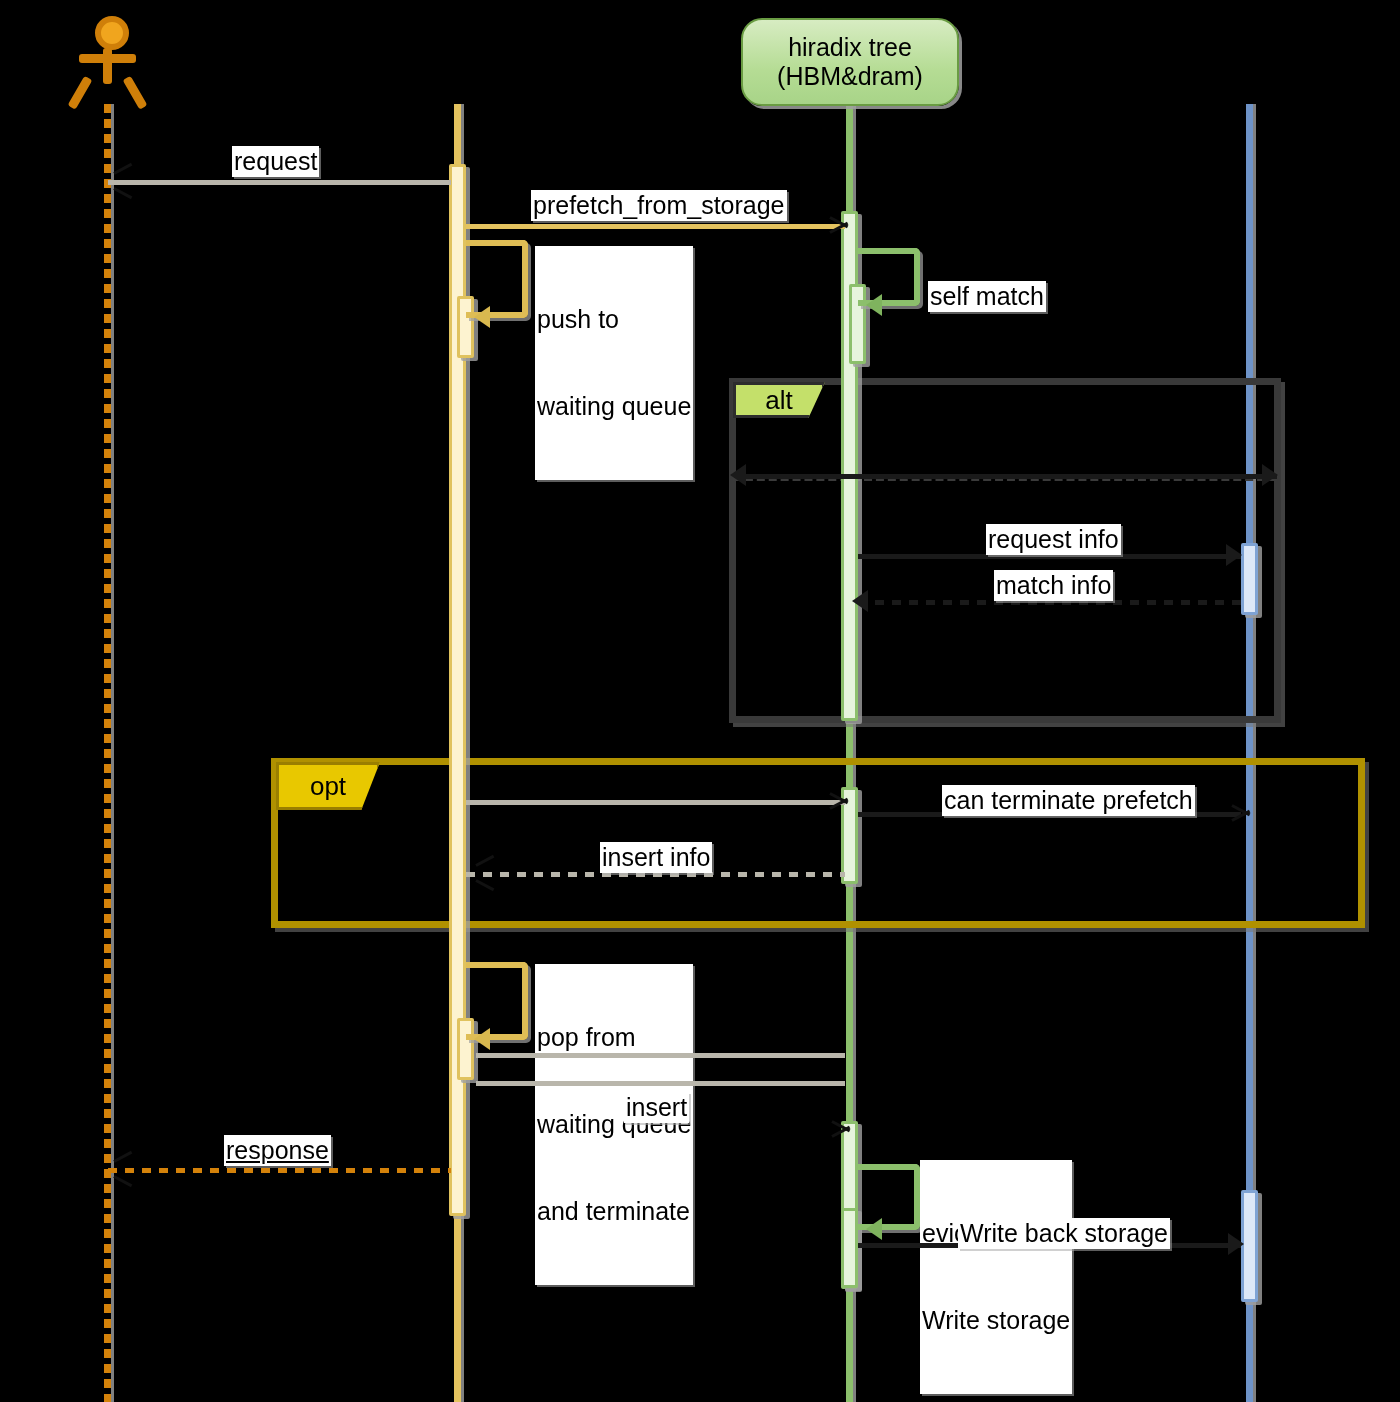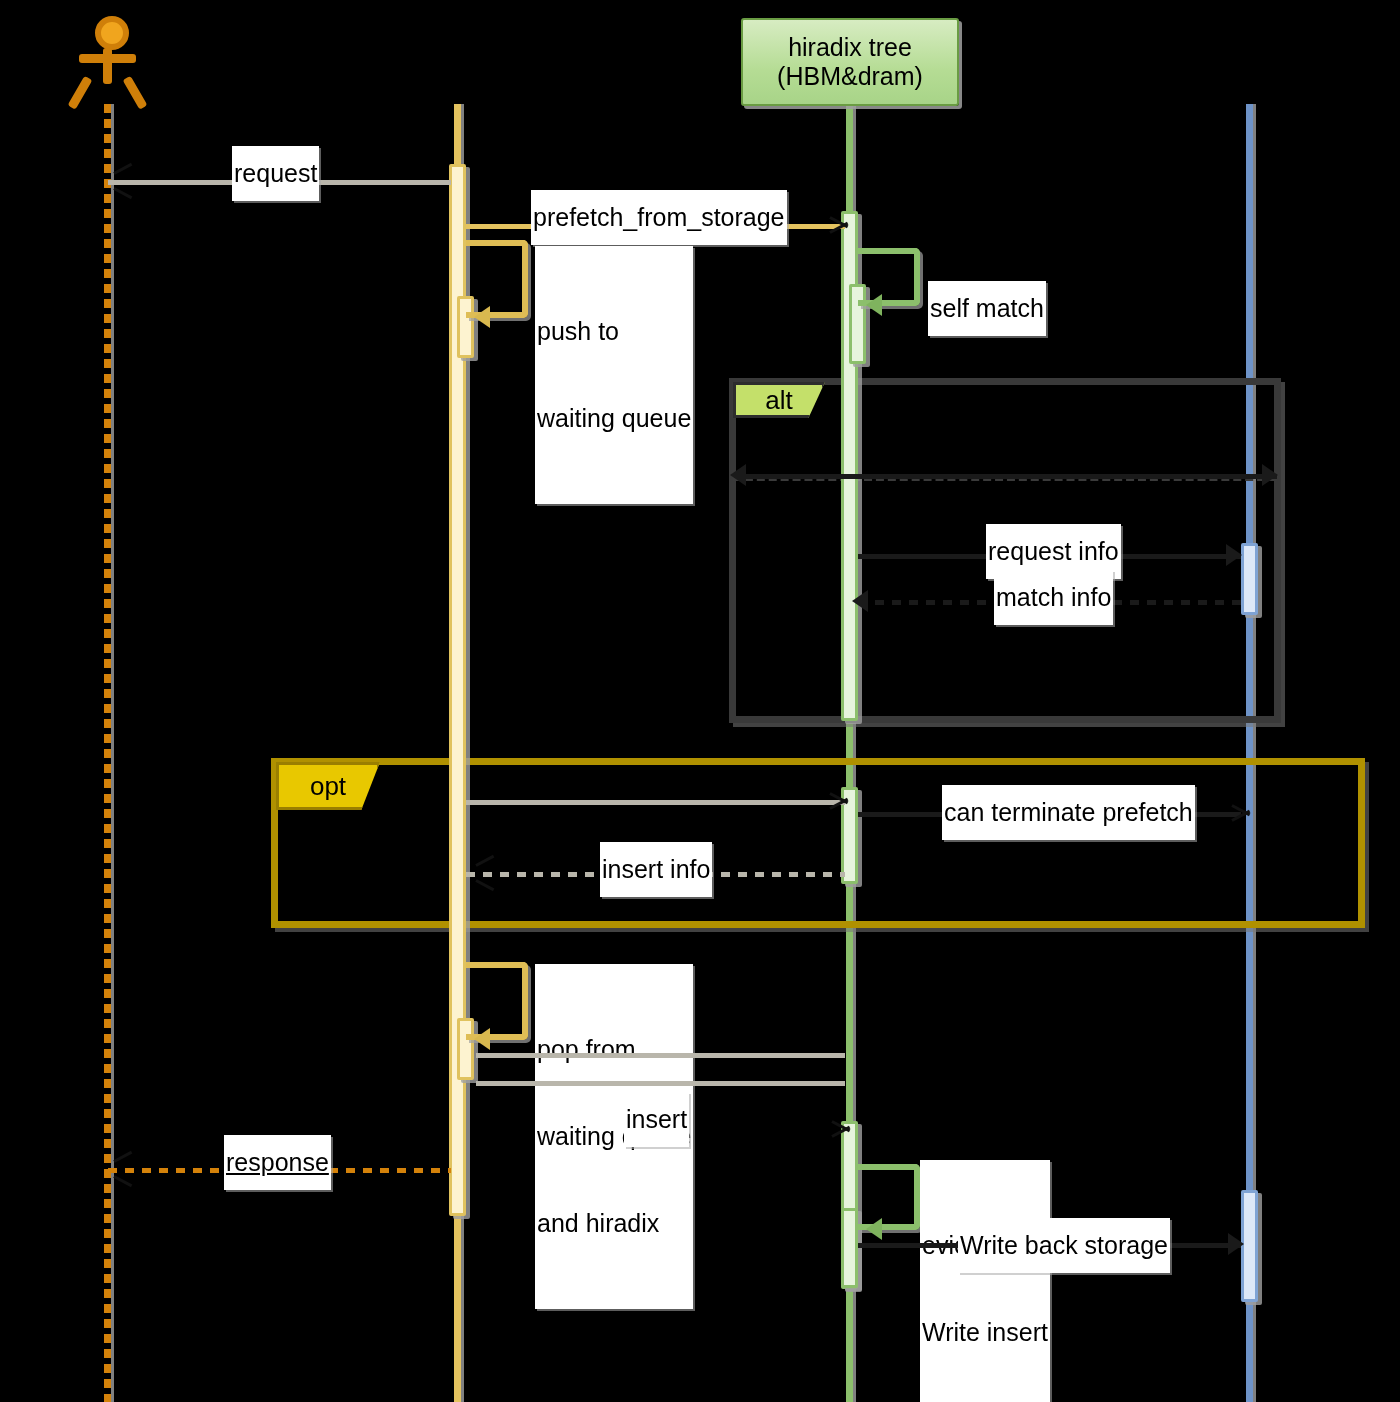--- a/index.html
+++ b/index.html
@@ -58,21 +58,21 @@
 
   
   .selfloop{position:absolute;box-sizing:border-box;border-radius:0 5px 5px 0;}
   .selfloop.sched{border:6px solid #dfbd55;border-left:none;
                   box-shadow:3px 3px 0 rgba(160,160,160,.7);}
   .selfloop.tree{border:6px solid #8cbf6c;border-left:none;
                  box-shadow:3px 3px 0 rgba(160,160,160,.7);}
 
   
   .lbl{position:absolute;background:#fff;color:#000;font-size:25px;line-height:1.16;
-       padding:13px 2px;white-space:pre;box-shadow:2px 2px 0 rgba(170,170,170,.55);}
+       padding:1px 2px;white-space:pre;box-shadow:2px 2px 0 rgba(170,170,170,.55);}
 
   
   .frag{position:absolute;box-sizing:border-box;}
   .frag.alt{border:7px solid #393939;box-shadow:4px 4px 0 rgba(120,120,120,.55);}
   .frag.opt{border:7px solid #b09100;box-shadow:4px 4px 0 rgba(120,120,120,.55);}
   .fragtag{position:absolute;box-sizing:border-box;font-size:26px;color:#000;
            display:flex;align-items:center;justify-content:center;
            clip-path:polygon(0 0,100% 0,82% 100%,0 100%);}
   .fragtag.alt{background:#c4e06a;border:3px solid #2d2d2d;}
   .fragtag.opt{background:#e8c800;border:3px solid #9a7f00;}
@@ -95,21 +95,21 @@
 
   <div class="actor" style="left:78px;top:16px;width:60px;height:92px;">
     <div class="ahead-c" style="left:17px;top:0;width:22px;height:22px;"></div>
     <div class="abar" style="left:25px;top:32px;width:9px;height:36px;"></div>
     <div class="abar" style="left:1px;top:38px;width:57px;height:9px;"></div>
     <div class="abar" style="left:6px;top:62px;width:9px;height:34px;transform:rotate(30deg);transform-origin:top center;"></div>
     <div class="abar" style="left:44px;top:62px;width:9px;height:34px;transform:rotate(-30deg);transform-origin:top center;"></div>
   </div>
 
 
-  <div class="phead tree" style="left:741px;top:18px;width:218px;height:88px;flex-direction:column;">
+  <div class="phead tree" style="left:741px;top:18px;width:218px;height:88px;flex-direction:column;border-radius:21px;">
     <span>hiradix tree</span>
     <span>(HBM&amp;dram)</span>
   </div>
 
 
   <div class="frag alt" style="left:729px;top:378px;width:552px;height:345px;"></div>
   <div class="fragtag alt" style="left:733px;top:382px;width:92px;height:36px;">
     <span>alt</span>
   </div>
   <div class="divider" style="left:733px;top:477px;width:544px;"></div>
@@ -179,36 +179,36 @@
 
   <div class="msg dashed-gray" style="left:466px;top:872px;width:379px;"></div>
   <div class="ohead flip gray" style="left:458px;top:862px;"></div>
   <div class="lbl" style="left:600px;top:842px;">insert info</div>
 
   <div class="selfloop sched" style="left:466px;top:962px;width:62px;height:78px;"></div>
   <div class="ahead l sc" style="left:474px;top:1028px;"></div>
   <div class="lbl" style="left:535px;top:964px;">
     <div>pop from</div>
     <div>waiting queue</div>
-    <div><span>and </span><span class="b">hiradix</span></div>
+    <div><span>and </span><span class="b">terminate</span></div>
   </div>
 
   <div class="msg gray" style="left:476px;top:1053px;width:369px;"></div>
   <div class="msg gray" style="left:476px;top:1081px;width:369px;"></div>
   <div class="ohead" style="left:832px;top:1118px;"></div>
   <div class="lbl" style="left:624px;top:1092px;">insert</div>
 
   <div class="msg dashed-orange" style="left:108px;top:1168px;width:343px;"></div>
   <div class="ohead flip orange" style="left:96px;top:1158px;"></div>
   <div class="lbl" style="left:224px;top:1135px;text-decoration:underline;">response</div>
 
   <div class="selfloop tree" style="left:858px;top:1164px;width:62px;height:66px;"></div>
   <div class="ahead l tr" style="left:866px;top:1218px;"></div>
   <div class="lbl" style="left:920px;top:1160px;">
     <div>evict &amp;</div>
-    <div>Write insert</div>
+    <div>Write storage</div>
   </div>
 
   <div class="msg dark" style="left:858px;top:1243px;width:383px;"></div>
   <div class="ahead r" style="left:1228px;top:1233px;"></div>
   <div class="lbl" style="left:958px;top:1218px;">Write back storage</div>
 
 </div>
 
 </body></html>

